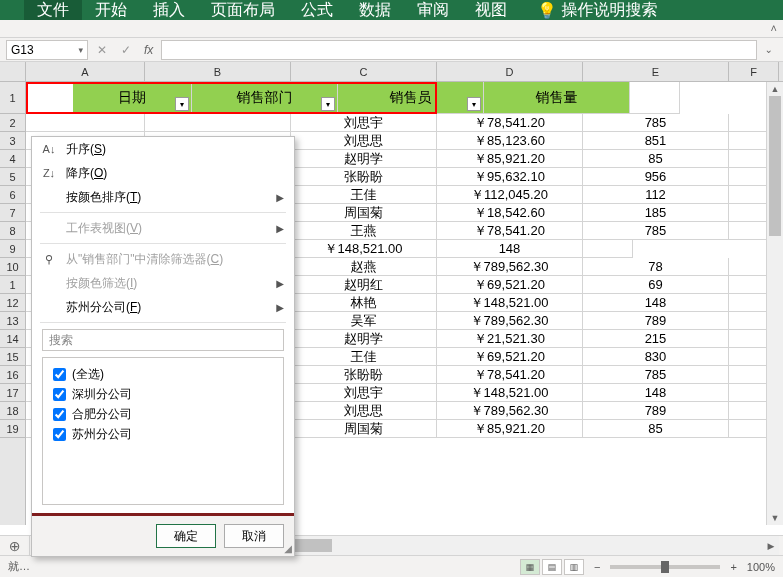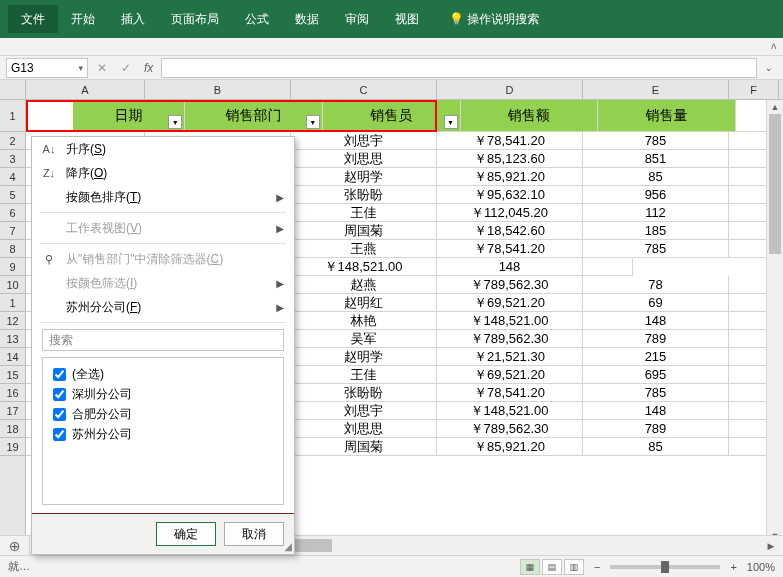--- a/index.html
+++ b/index.html
@@ -1,17 +1,17 @@
 <!DOCTYPE html>
 <html><head>
 <meta charset="utf-8">
 <style>
 *{box-sizing:border-box;margin:0;padding:0;font-family:"Microsoft YaHei","Segoe UI",sans-serif}
 body{background:#fff;overflow:hidden;width:783px;height:577px;position:relative}
-.ribbon{background:#217346;height:38px;display:flex;align-items:center;color:#fff;font-size:12px;padding:0 8px}
+.ribbon{background:#217346;height:20px;display:flex;align-items:center;color:#fff;font-size:16px;padding:0 24px}
 .ribbon-tab{padding:0 13px;height:28px;display:flex;align-items:center;cursor:pointer}
 .ribbon-tab.file{background:#185c37}
 .bulb{margin-left:4px}
 .below-ribbon{height:18px;background:#f3f2f1;border-bottom:1px solid #d4d4d4;position:relative}
 .coll-up{position:absolute;right:6px;top:2px;font-size:11px;color:#666}
 .namebar{height:24px;background:#f3f2f1;display:flex;align-items:center;border-bottom:1px solid #d4d4d4;padding:2px 6px;gap:4px}
 .namebox{width:82px;height:20px;background:#fff;border:1px solid #c8c6c4;font-size:12px;padding:0 4px;display:flex;align-items:center;justify-content:space-between}
 .namebox-dd{font-size:9px;color:#666}
 .fx-btn{width:20px;height:20px;display:flex;align-items:center;justify-content:center;color:#999;font-size:12px}
 .fx-label{font-style:italic;font-size:12px;color:#666;margin-left:4px}
@@ -39,21 +39,21 @@
 .filter-menu{position:absolute;left:31px;top:136px;width:264px;background:#fff;border:1px solid #bfbfbf;box-shadow:3px 3px 6px rgba(0,0,0,.25);z-index:100;font-size:12px}
 .fm-item{height:24px;display:flex;align-items:center;padding:0 10px 0 34px;position:relative;cursor:pointer}
 .fm-item.disabled{color:#a0a0a0;cursor:default}
 .fm-icon{position:absolute;left:8px;width:18px;text-align:center;font-size:11px;color:#555}
 .fm-arrow{margin-left:auto;font-size:10px;color:#555}
 .fm-sep{height:1px;background:#e1e1e1;margin:3px 8px}
 .fm-search{margin:6px 10px;height:22px;border:1px solid #c8c6c4;padding:0 6px;display:flex;align-items:center;color:#888}
 .fm-list{margin:0 10px 8px 10px;border:1px solid #c8c6c4;height:148px;padding:6px;overflow:auto}
 .fm-check{display:flex;align-items:center;gap:6px;height:20px;font-size:12px;padding-left:4px}
 .fm-check input{width:13px;height:13px}
-.fm-buttons{display:flex;justify-content:flex-end;gap:8px;padding:8px 10px;border-top:1px solid #7f1d1d;background:#f3f2f1}
+.fm-buttons{display:flex;justify-content:flex-end;gap:8px;padding:8px 10px;border-top:3px solid #7f1d1d;background:#f3f2f1}
 .fm-btn{min-width:60px;height:24px;background:#fdfdfd;border:1px solid #ababab;font-size:12px;cursor:pointer}
 .fm-btn.primary{border-color:#217346}
 .fm-resize{position:absolute;right:2px;bottom:2px;font-size:10px;color:#888}
 .statusbar{position:absolute;bottom:0;left:0;right:0;height:22px;background:#f3f2f1;border-top:1px solid #d4d4d4;display:flex;align-items:center;font-size:11px;color:#555;padding:0 8px}
 .hscroll-area{position:absolute;bottom:22px;left:0;right:0;height:20px;background:#f3f2f1;border-top:1px solid #d4d4d4;display:flex;align-items:center}
 .sheet-add{width:30px;display:flex;align-items:center;justify-content:center;color:#666;font-size:14px;border-right:1px solid #d4d4d4;height:100%}
 .hscroll-track{flex:1;height:100%;position:relative;background:#f0f0f0;margin:0 4px}
 .hscroll-thumb{position:absolute;left:18px;top:3px;bottom:3px;width:280px;background:#c1c1c1}
 .hscroll-arr{position:absolute;top:0;bottom:0;width:16px;display:flex;align-items:center;justify-content:center;font-size:9px;color:#666}
 .status-right{margin-left:auto;display:flex;align-items:center;gap:10px}
@@ -128,21 +128,20 @@
       <div class="colhdr" style="width:50px">F</div>
     </div>
 
     <div class="red-border"></div>
 
     <div class="data-rows" id="data-rows">
         <div class="drow header-row">
           <div class="cell" style="width: 119px; margin-left: 47px;">日期<div class="filter-btn">▾</div></div>
           <div class="cell" style="width: 146px;">销售部门<div class="filter-btn">▾</div></div>
           <div class="cell" style="width: 146px;">销售员<div class="filter-btn">▾</div></div>
-          <div class="cell" style="width: 146px;">销售额</div>
           <div class="cell" style="width: 146px;">销售量</div>
           <div class="cell plain" style="width: 50px;"></div>
         </div>
         <div class="drow">
           <div class="cell" style="width: 119px;"></div>
           <div class="cell" style="width: 146px;"></div>
           <div class="cell" style="width: 146px;">刘思宇</div>
           <div class="cell" style="width: 146px;">￥78,541.20</div>
           <div class="cell" style="width: 146px;">785</div>
           <div class="cell" style="width: 50px;"></div>
@@ -240,21 +239,21 @@
           <div class="cell" style="width: 146px;">赵明学</div>
           <div class="cell" style="width: 146px;">￥21,521.30</div>
           <div class="cell" style="width: 146px;">215</div>
           <div class="cell" style="width: 50px;"></div>
         </div>
         <div class="drow">
           <div class="cell" style="width: 119px;"></div>
           <div class="cell" style="width: 146px;"></div>
           <div class="cell" style="width: 146px;">王佳</div>
           <div class="cell" style="width: 146px;">￥69,521.20</div>
-          <div class="cell" style="width: 146px;">695</div>
+          <div class="cell" style="width: 146px;">830</div>
           <div class="cell" style="width: 50px;"></div>
         </div>
         <div class="drow">
           <div class="cell" style="width: 119px;"></div>
           <div class="cell" style="width: 146px;"></div>
           <div class="cell" style="width: 146px;">张盼盼</div>
           <div class="cell" style="width: 146px;">￥78,541.20</div>
           <div class="cell" style="width: 146px;">785</div>
           <div class="cell" style="width: 50px;"></div>
         </div>

